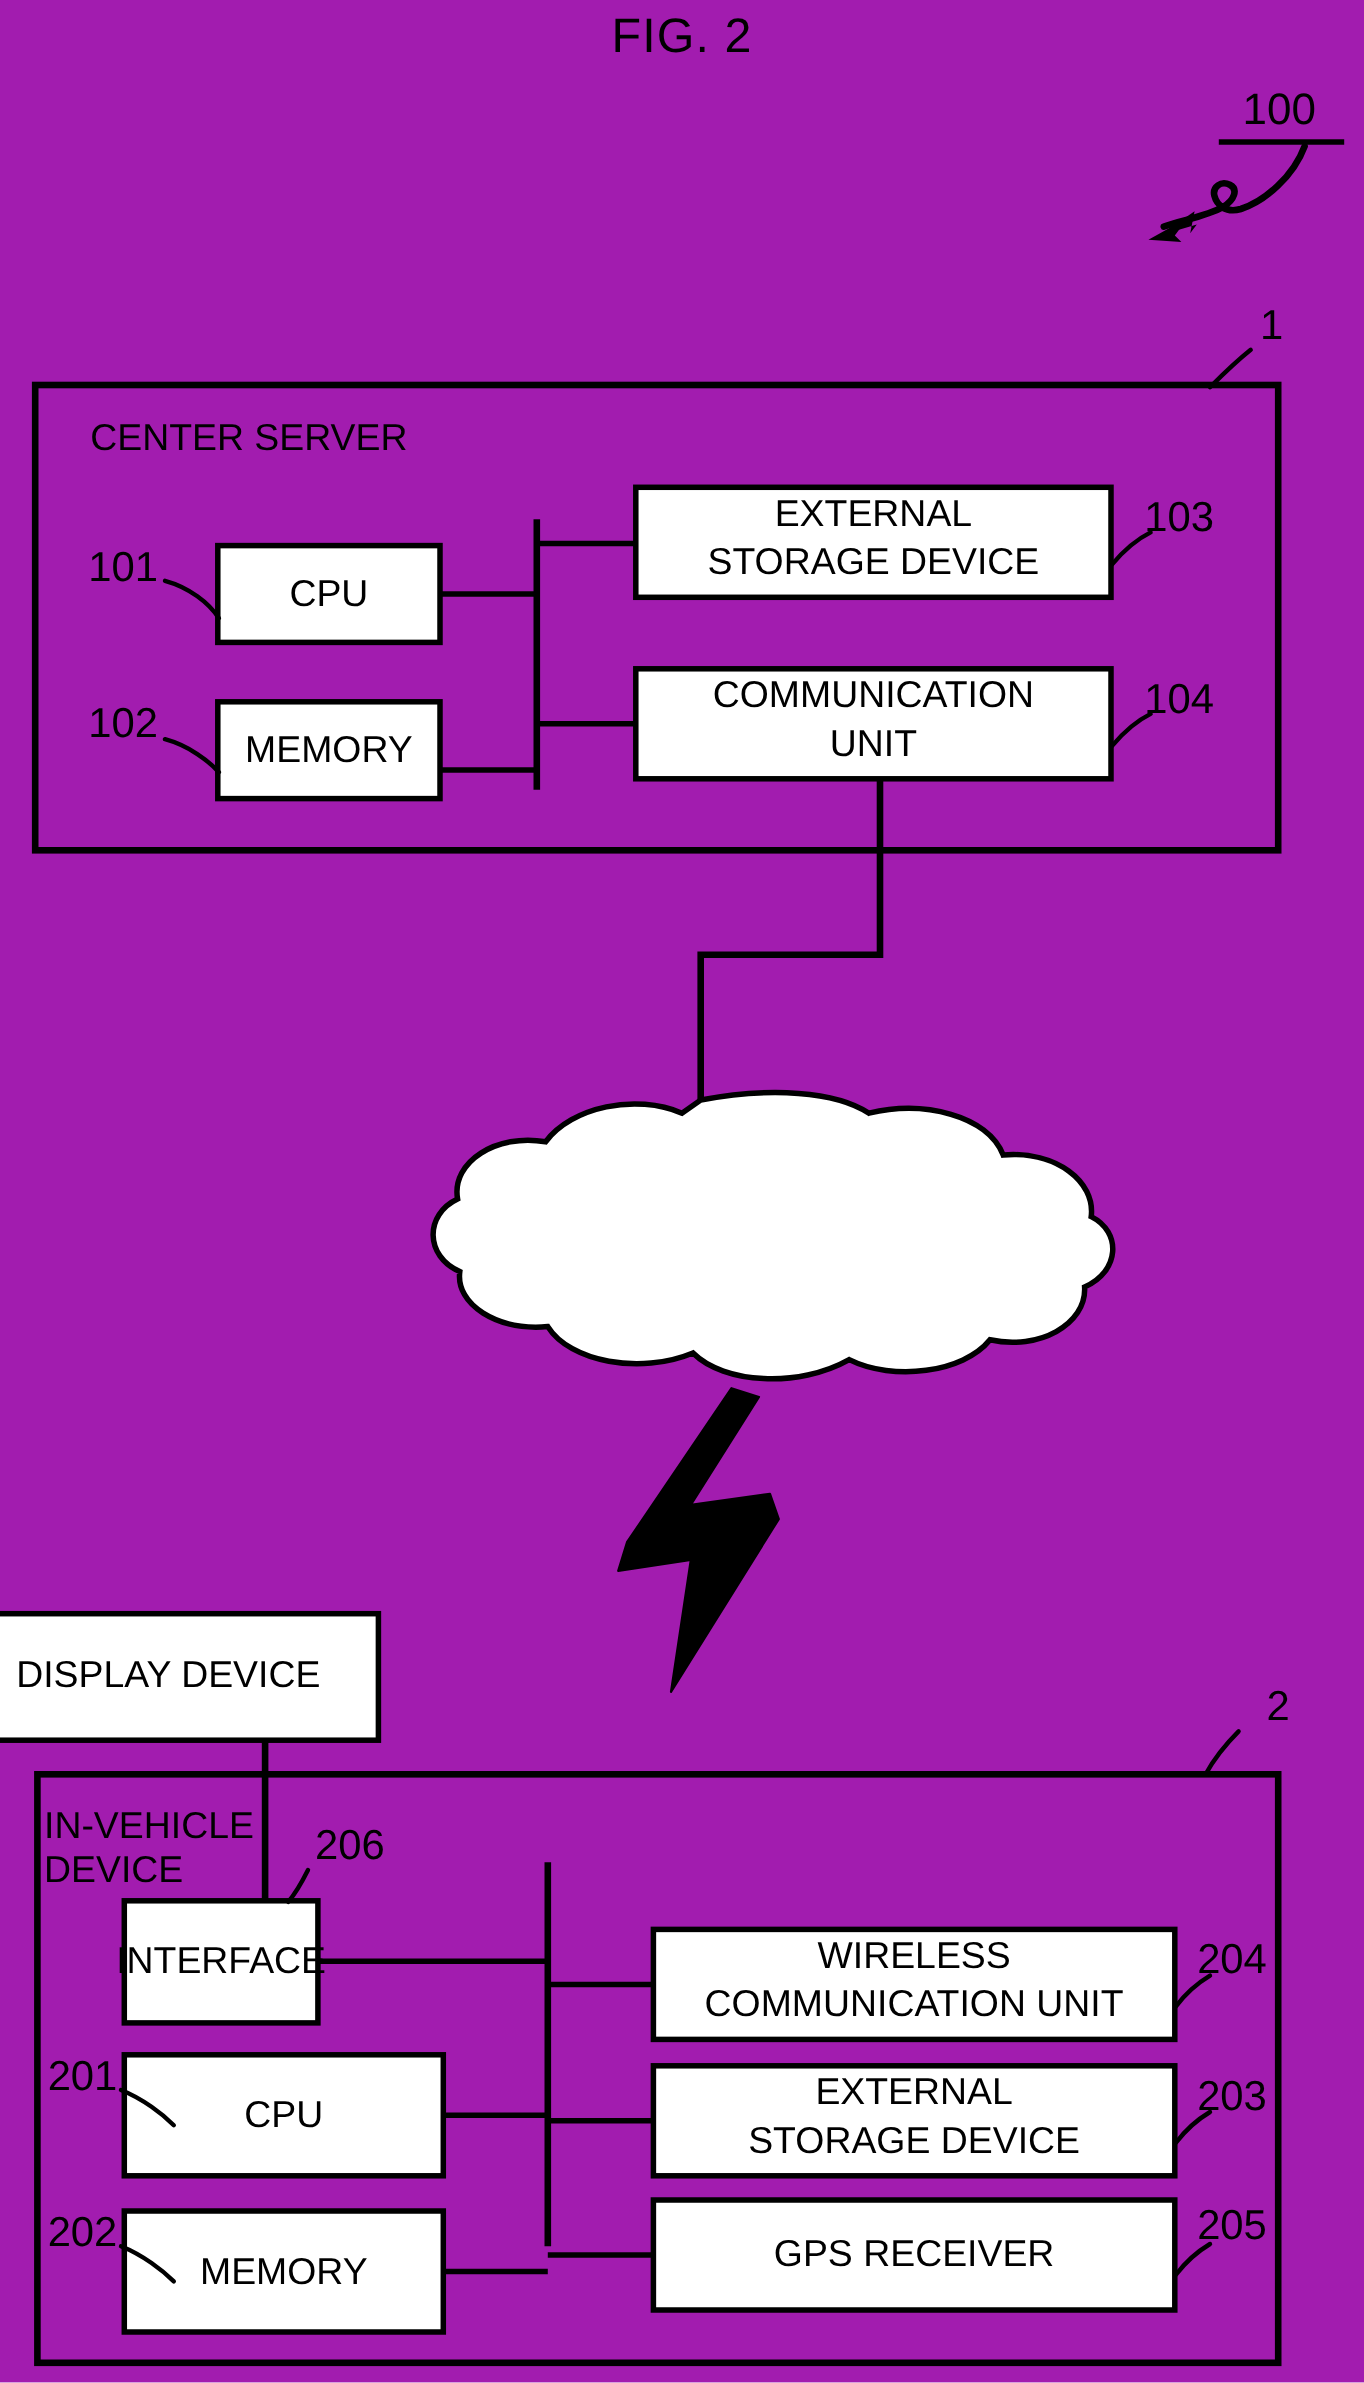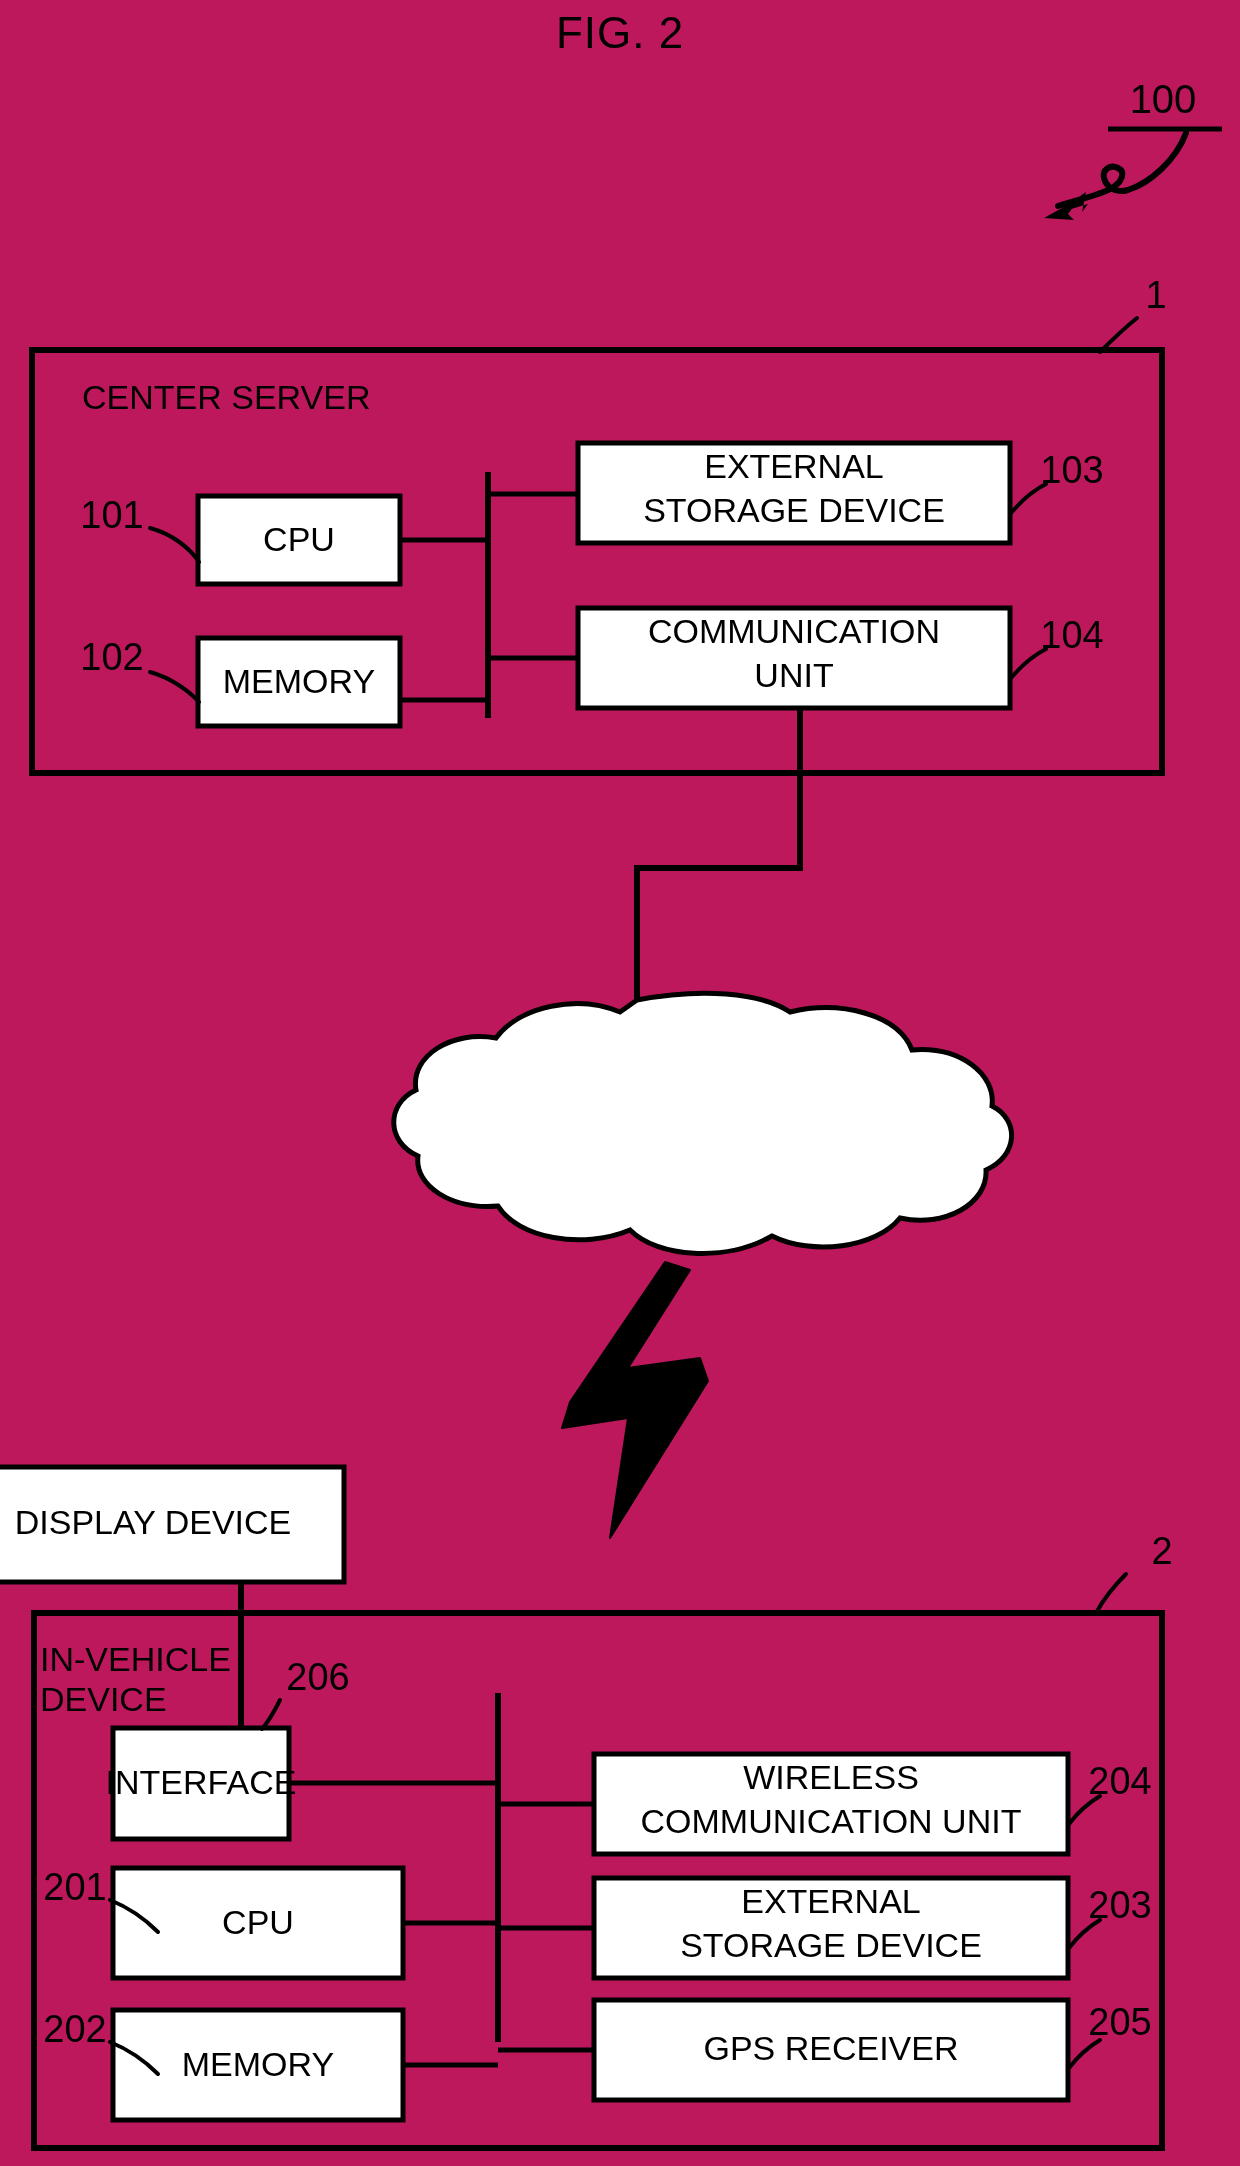--- a/index.html
+++ b/index.html
@@ -4,21 +4,21 @@
 <style>
   html, body {
     margin: 0;
     padding: 0;
     background: #ffffff;
   }
   #page {
     position: relative;
     width: 1240px;
     height: 2166px;
-    background: #be185d;
+    background: #a21caf;
     overflow: hidden;
     font-family: "Liberation Sans", sans-serif;
     color: #000000;
   }
   #figure-svg {
     position: absolute;
     left: 0;
     top: 0;
     width: 1240px;
     height: 2166px;

